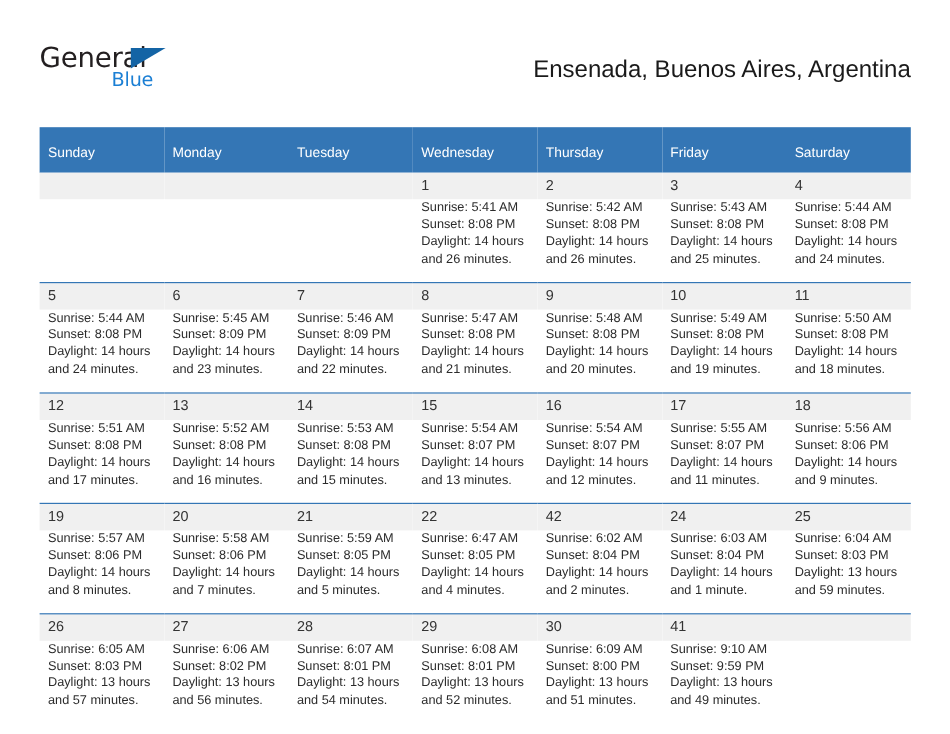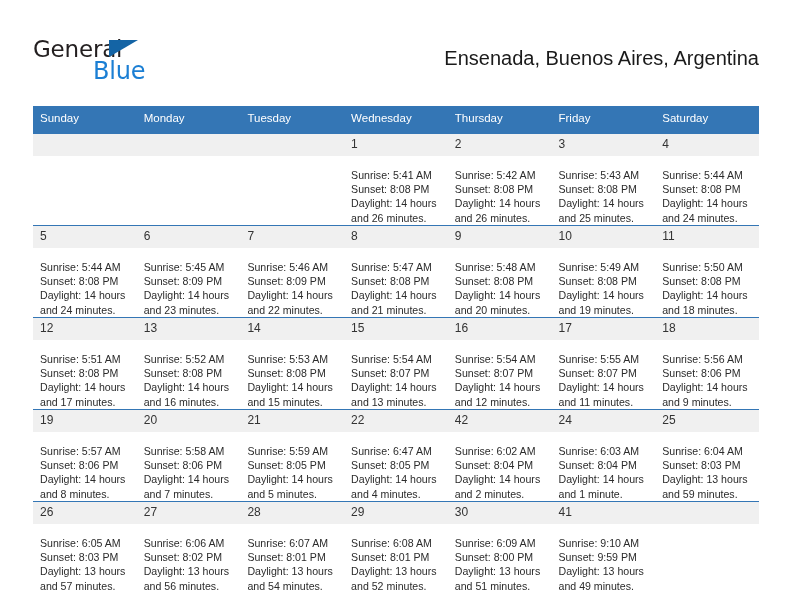--- a/index.html
+++ b/index.html
@@ -51,21 +51,21 @@
     top: 4px;
     width: 0;
     height: 0;
     border-left: 29px solid #1464a5;
     border-bottom: 17px solid transparent;
   }
   .logo-blue {
     position: absolute;
     left: 60px;
     top: 21px;
-    font-size: 24px;
+    font-size: 16px;
     letter-spacing: -0.2px;
     color: #1b7fd4;
     font-family: "DejaVu Sans", sans-serif;
   }
   .titles {
     position: absolute;
     right: 0;
     top: 0;
     text-align: right;
   }
@@ -91,21 +91,21 @@
     width: 726px;
     border-collapse: collapse;
     table-layout: fixed;
   }
   .calendar th {
     background: #3476b5;
     color: #ffffff;
     font-size: 11.5px;
     font-weight: normal;
     text-align: left;
-    padding: 2px 0 6px 7px;
+    padding: 12px 0 6px 7px;
     height: 20px;
     border: none;
   }
   .calendar td {
     vertical-align: top;
     padding: 0;
     border: none;
     height: 91px;
     background: #ffffff;
     border-top: 1px solid #3476b5;
@@ -118,21 +118,21 @@
     font-size: 12px;
     color: #333333;
     padding: 4px 0 5px 7px;
     line-height: 13px;
     height: 13px;
   }
   .daynum.empty {
     color: transparent;
   }
   .info {
-    padding: 12px 6px 0 7px;
+    padding: 0 6px 0 7px;
     font-size: 10.6px;
     line-height: 14.2px;
     color: #2b2b2b;
   }
   .info div {
     white-space: nowrap;
   }
   .info .wrap {
     white-space: normal;
   }

